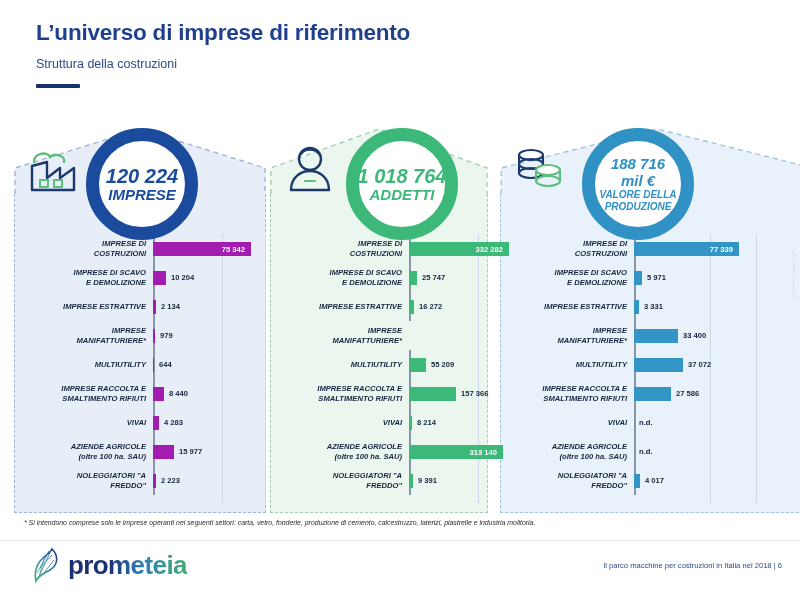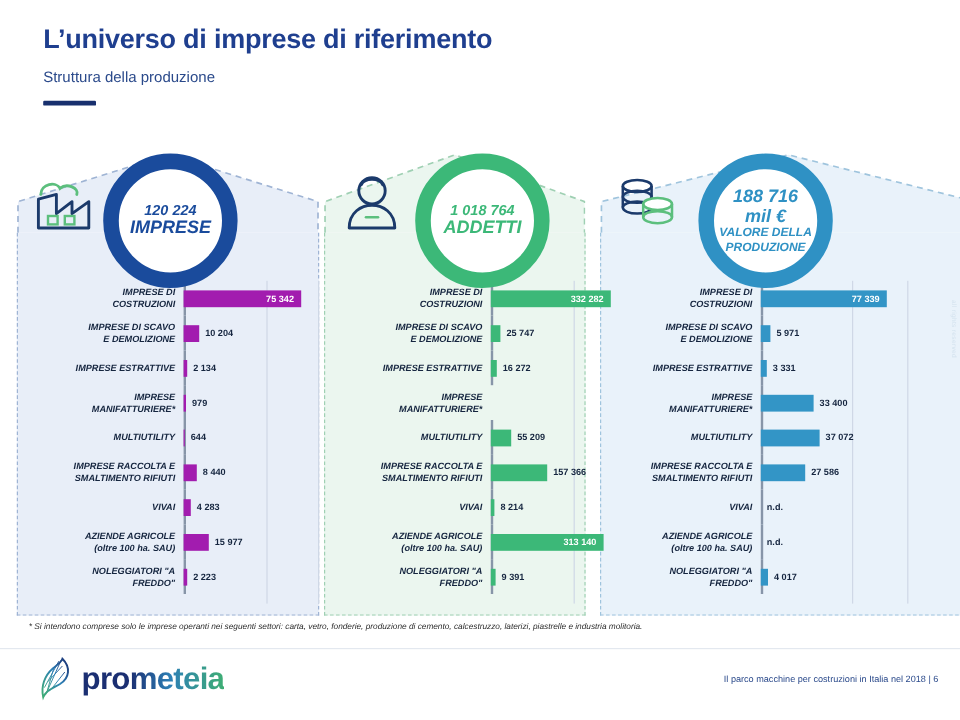--- a/index.html
+++ b/index.html
@@ -89,21 +89,21 @@
     align-items: center;
     justify-content: center;
     text-align: center;
     z-index: 8;
   }
   .c0 .kpi-circle { left: 72px;  border: 13px solid #1a4b9c; }
   .c1 .kpi-circle { left: 76px;  border: 13px solid #3cb878; }
   .c2 .kpi-circle { left: 82px;  border: 13px solid #2f91c4; }
 
   .kpi-value {
-    font-size: 12px; font-weight: bold; font-style: italic;
+    font-size: 20px; font-weight: bold; font-style: italic;
     line-height: 1.12; white-space: nowrap;
   }
   .kpi-label {
     font-size: 15px; font-weight: bold; font-style: italic;
     line-height: 1.1;
   }
   .kpi-label.small { font-size: 10px; line-height: 1.12; }
   .c0 .kpi-value, .c0 .kpi-label { color: #1a4b9c; }
   .c1 .kpi-value, .c1 .kpi-label { color: #3cb878; }
   .c2 .kpi-value, .c2 .kpi-label { color: #2f91c4; }
@@ -230,21 +230,21 @@
     writing-mode: vertical-rl;
     letter-spacing: 0.3px;
     white-space: nowrap;
   }
 </style>
 </head>
 <body>
 
 <div id="header">
   <div id="slide-title">L’universo di imprese di riferimento</div>
-  <div id="slide-subtitle">Struttura della produzione</div>
+  <div id="slide-subtitle">Struttura della costruzioni</div>
   <div id="title-rule"></div>
 </div>
 
 <div id="columns">
 
   <div class="column c0">
     <div class="panel-roof">
       <svg viewBox="0 0 252 67" preserveAspectRatio="none">
         <path d="M1,66 L1,40 L126,1 L251,40 L251,66" fill="#e8eef8" stroke="#9fb4d4" stroke-width="1.4" stroke-dasharray="5,4" vector-effect="non-scaling-stroke"></path>
       </svg>

